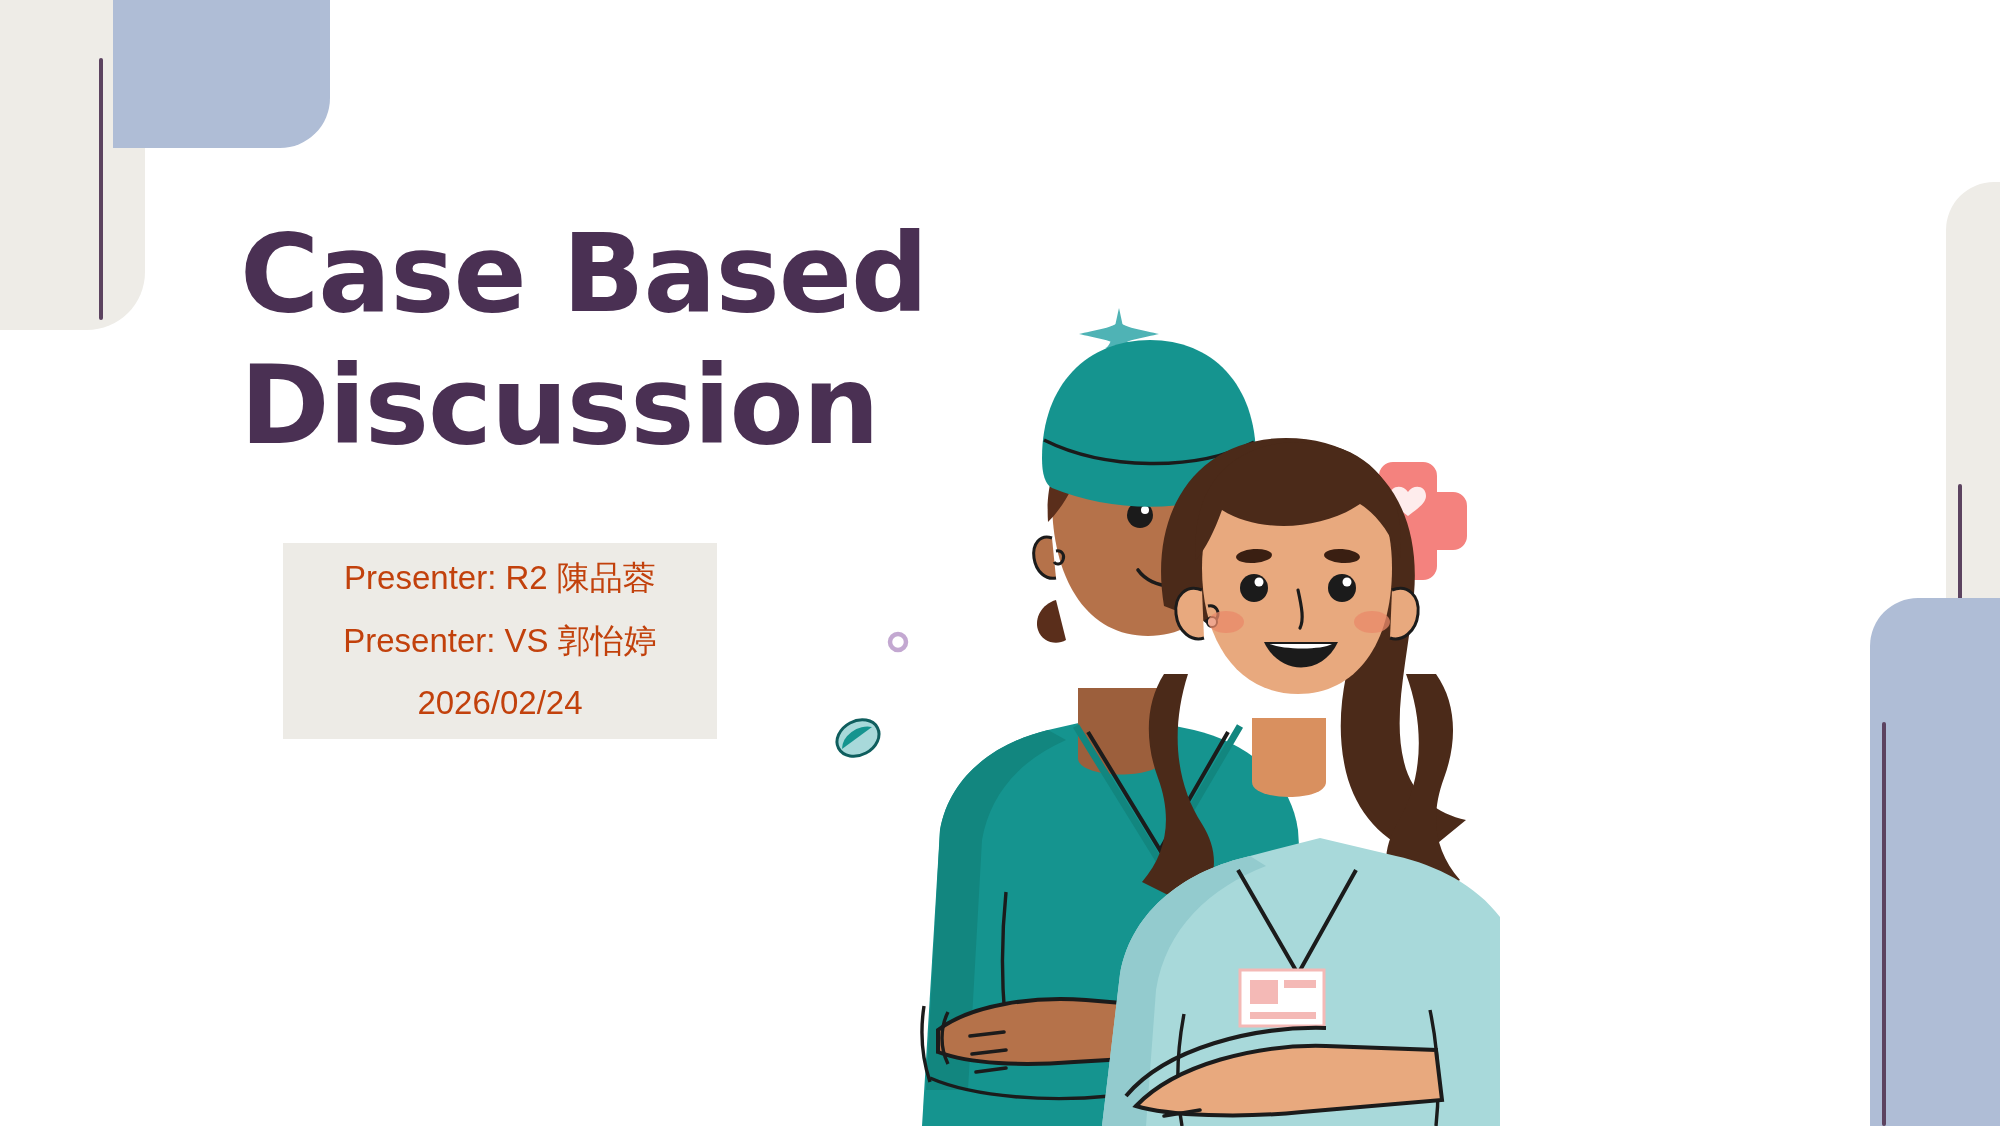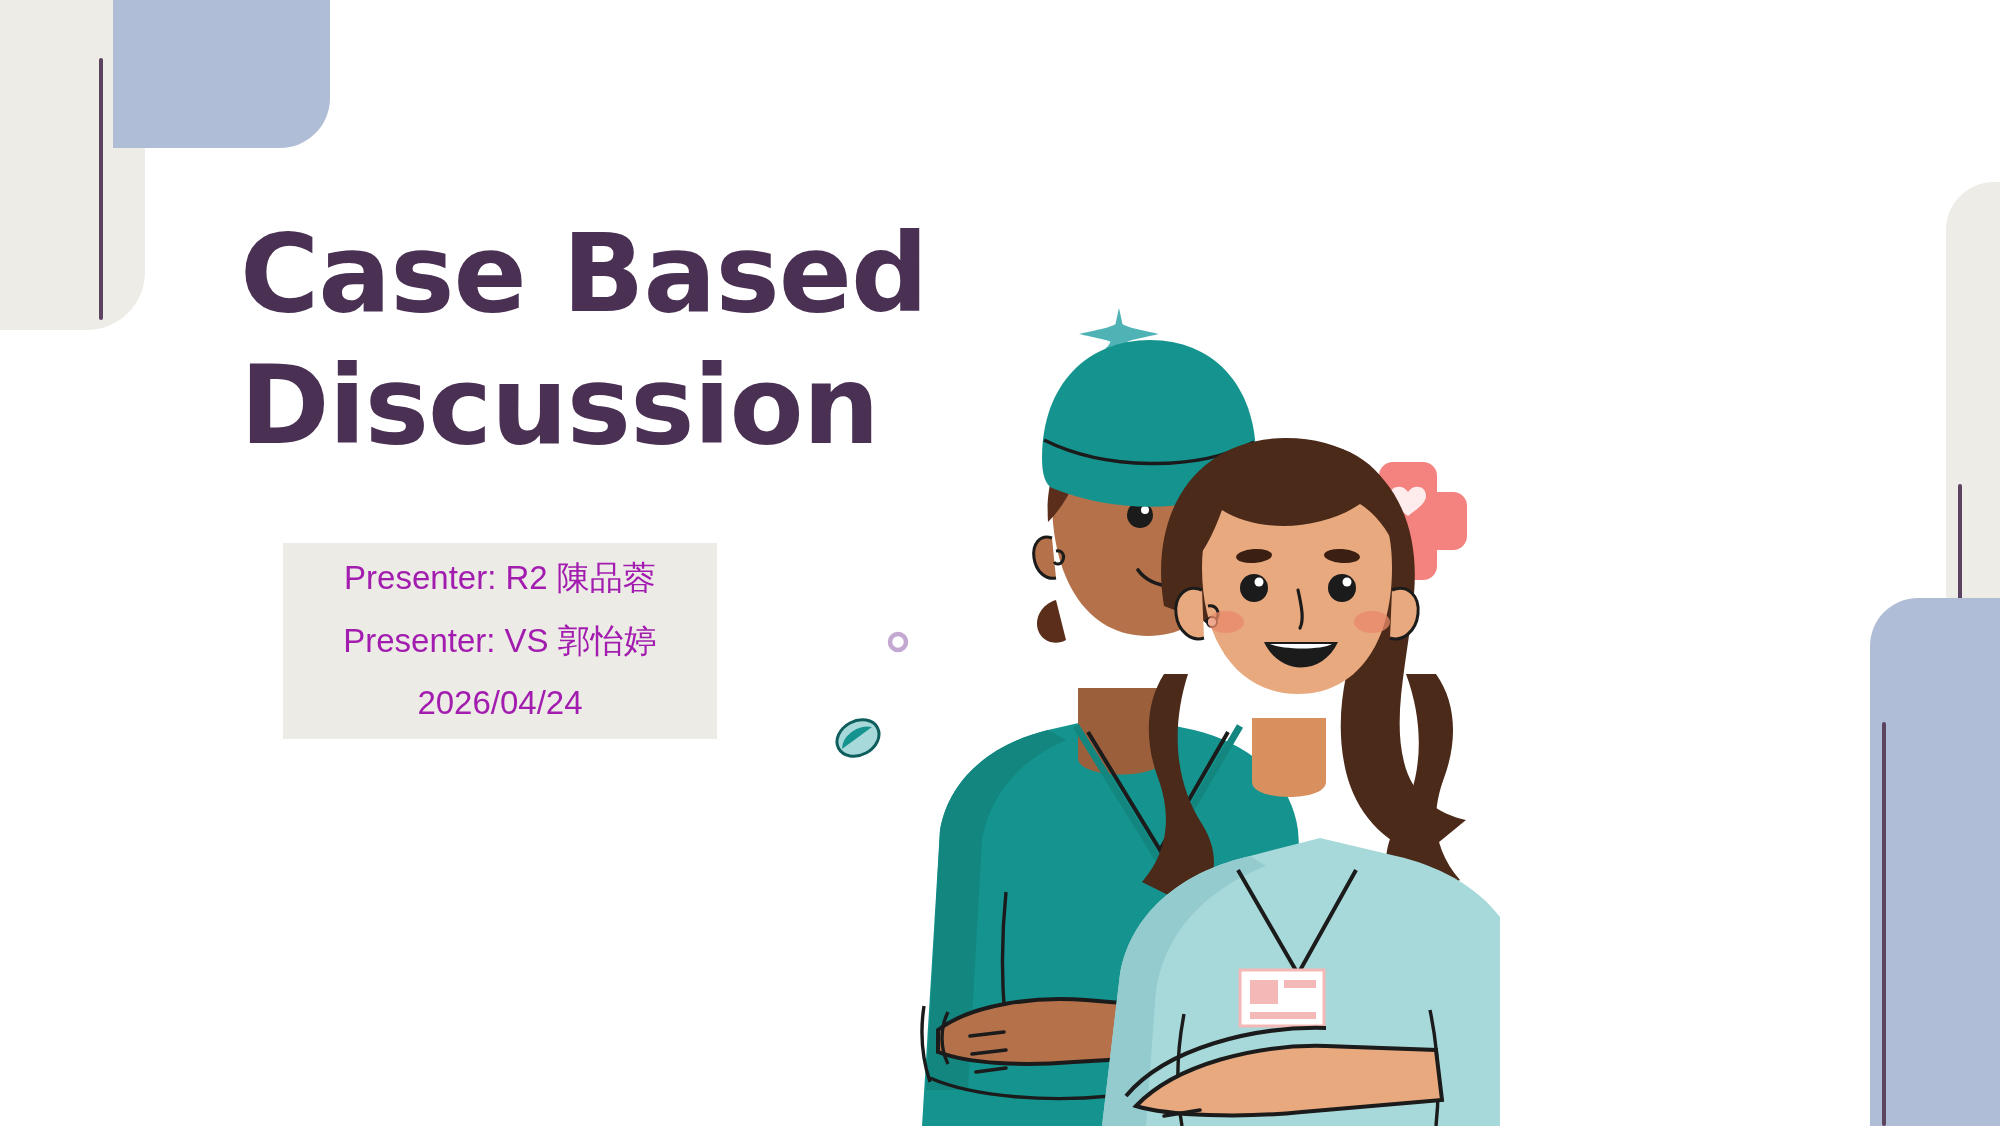--- a/index.html
+++ b/index.html
@@ -108,21 +108,21 @@
     height: 196px;
     background: #EDEBE6;
     display: flex;
     flex-direction: column;
     align-items: center;
     justify-content: center;
   }
   .subtitle-line {
     font-size: 33px;
     line-height: 1.90;
-    color: #a21caf;
+    color: #c2410c;
     text-align: left;
     white-space: nowrap;
     font-family: "Liberation Sans", "DejaVu Sans", sans-serif;
   }
 
   
   .illustration {
     position: absolute;
     left: 820px;
     top: 270px;
@@ -146,21 +146,21 @@
   <div class="deco-line-r2"></div>
 
   <div class="title">
     <span class="title-line">Case Based</span>
     <span class="title-line">Discussion</span>
   </div>
 
   <div class="subtitle-box">
     <div class="subtitle-line">Presenter: R2 陳品蓉</div>
     <div class="subtitle-line">Presenter: VS 郭怡婷</div>
-    <div class="subtitle-line">2026/04/24</div>
+    <div class="subtitle-line">2026/02/24</div>
   </div>
 
   <div class="illustration">
     <svg viewBox="0 0 680 856" xmlns="http://www.w3.org/2000/svg">
 
       <g>
         <path d="M285 78 C292 78 296 50 299 38 C302 50 306 78 313 78 C306 78 302 106 299 118 C296 106 292 78 285 78 Z" fill="#4FB3B5"></path>
         <path d="M299 78 C299 71 271 67 259 64 C271 61 299 57 299 50 C299 57 327 61 339 64 C327 67 299 71 299 78 Z" fill="#4FB3B5"></path>
       </g>
 

